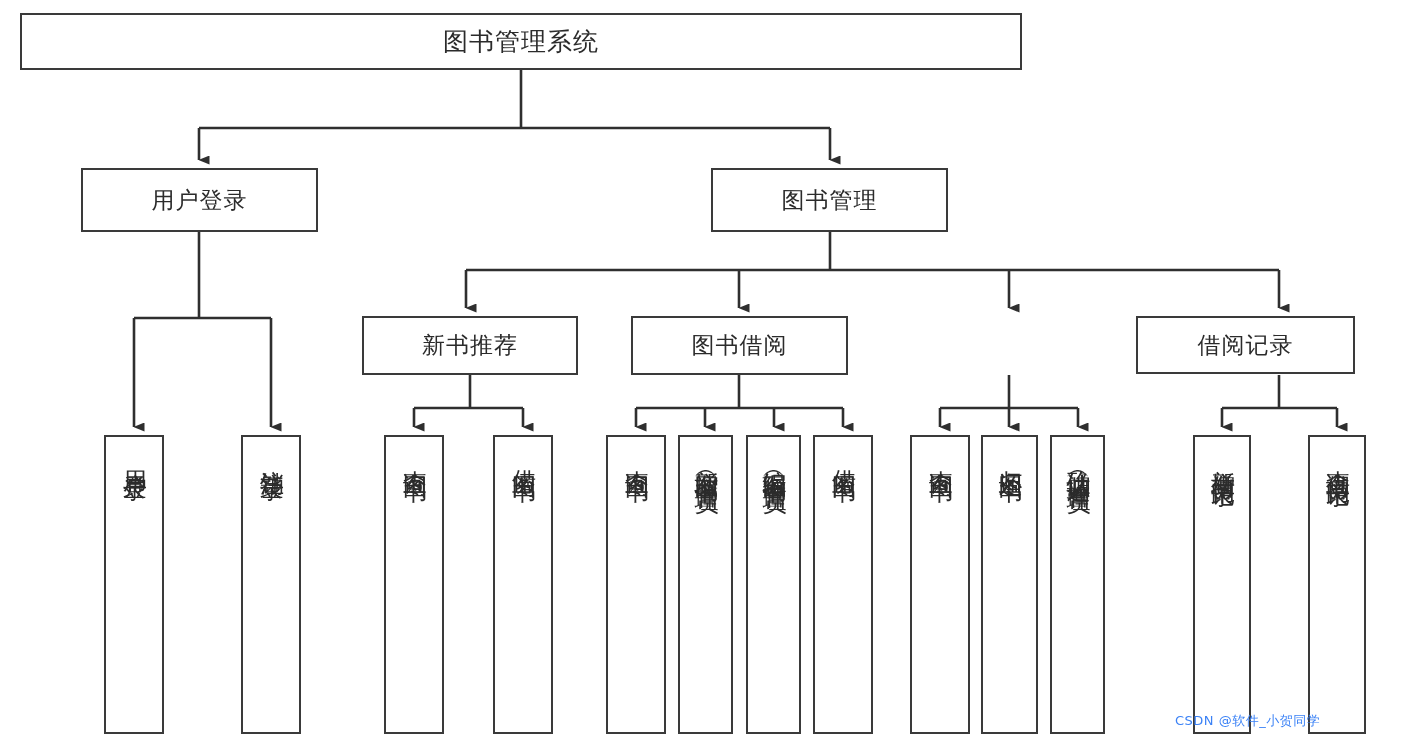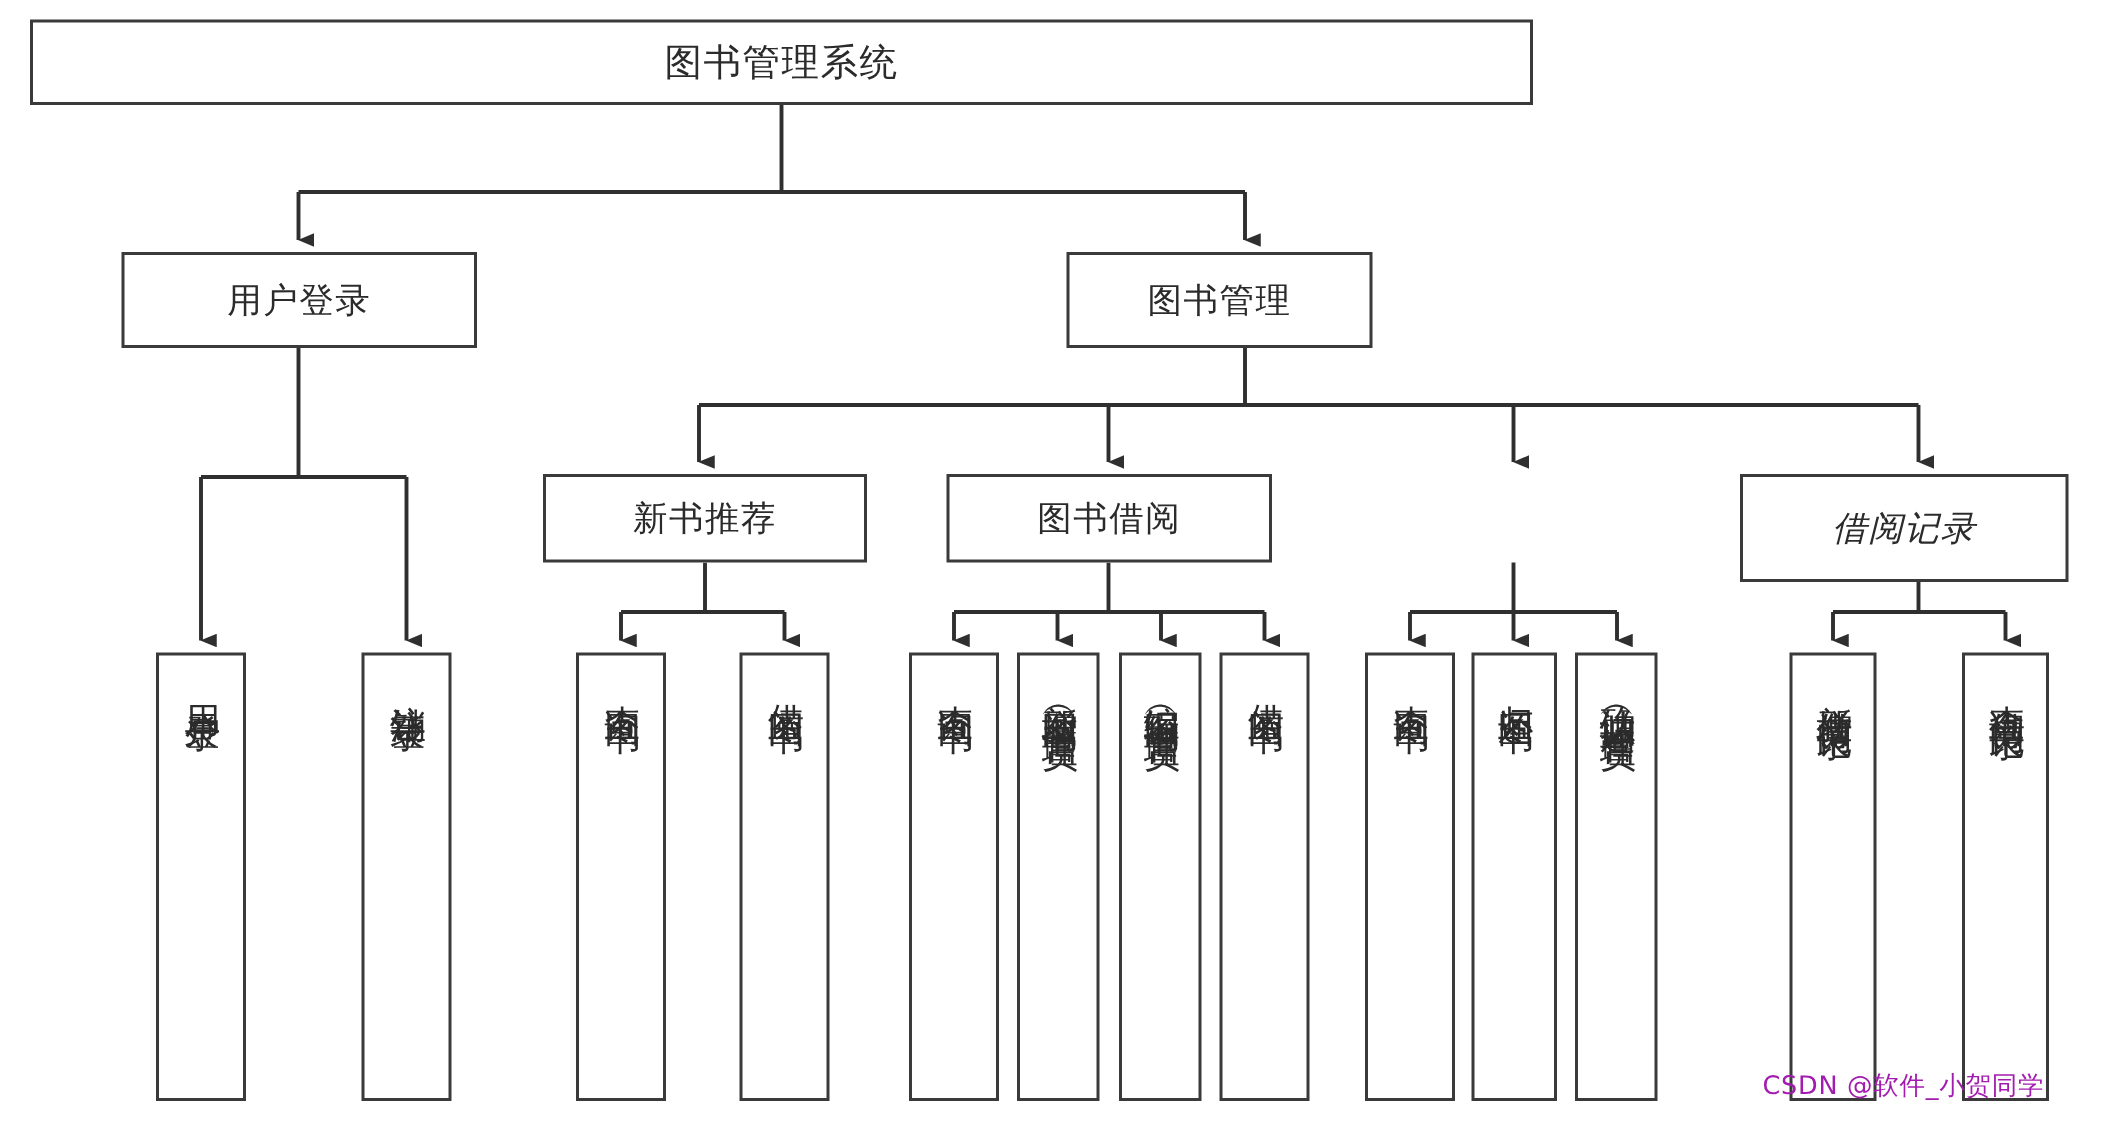--- a/index.html
+++ b/index.html
@@ -9,21 +9,21 @@
   #wires{position:absolute;left:0;top:0;width:1405px;height:747px;}
   .node{position:absolute;background:#ffffff;border:2.5px solid #3a3a3a;
         box-sizing:border-box;display:flex;align-items:center;justify-content:center;}
   .node-label{color:#2b2b2b;letter-spacing:1px;white-space:pre;}
   .root .node-label{font-size:25px;}
   .lvl2 .node-label{font-size:23px;}
   .lvl3 .node-label{font-size:23px;}
   .leaf{align-items:flex-start;justify-content:center;padding-top:14px;}
   .leaf .node-label{font-size:24px;writing-mode:vertical-rl;text-orientation:upright;
         line-height:1.08;letter-spacing:3px;white-space:nowrap;text-align:left;}
-  #watermark{position:absolute;left:1175px;top:712px;font-size:17px;color:#a21caf;
+  #watermark{position:absolute;left:1175px;top:712px;font-size:13px;color:#3b82f6;
         letter-spacing:0.5px;white-space:pre;}
 </style>
 </head>
 <body>
 
 <div id="stage">
 
   <svg id="wires" viewBox="0 0 1405 747" xmlns="http://www.w3.org/2000/svg">
     <defs>
       <marker id="arw" markerWidth="9" markerHeight="11" refX="4.5" refY="10.5" orient="auto" markerUnits="userSpaceOnUse">
@@ -75,31 +75,31 @@
     </g>
   </svg>
 
   <div class="node root" style="left:20px;top:13px;width:1002px;height:57px;">
     <span class="node-label">图书管理系统</span>
   </div>
 
   <div class="node lvl2" style="left:81px;top:168px;width:237px;height:64px;">
     <span class="node-label">用户登录</span>
   </div>
-  <div class="node lvl2" style="left:711px;top:168px;width:204px;height:64px;">
+  <div class="node lvl2" style="left:711px;top:168px;width:237px;height:64px;">
     <span class="node-label">图书管理</span>
   </div>
 
   <div class="node lvl3" style="left:631px;top:316px;width:217px;height:59px;">
     <span class="node-label">图书借阅</span>
   </div>
   <div class="node lvl3" style="left:362px;top:316px;width:216px;height:59px;">
     <span class="node-label">新书推荐</span>
   </div>
-  <div class="node lvl3" style="left:1160px;top:316px;width:219px;height:72px;font-style:italic;">
+  <div class="node lvl3" style="left:1136px;top:316px;width:219px;height:58px;">
     <span class="node-label">借阅记录</span>
   </div>
 
   <div class="node leaf" style="left:104px;top:435px;width:60px;height:299px;">
     <span class="node-label">用户登录</span>
   </div>
   <div class="node leaf" style="left:241px;top:435px;width:60px;height:299px;">
     <span class="node-label">注销登录</span>
   </div>
 

